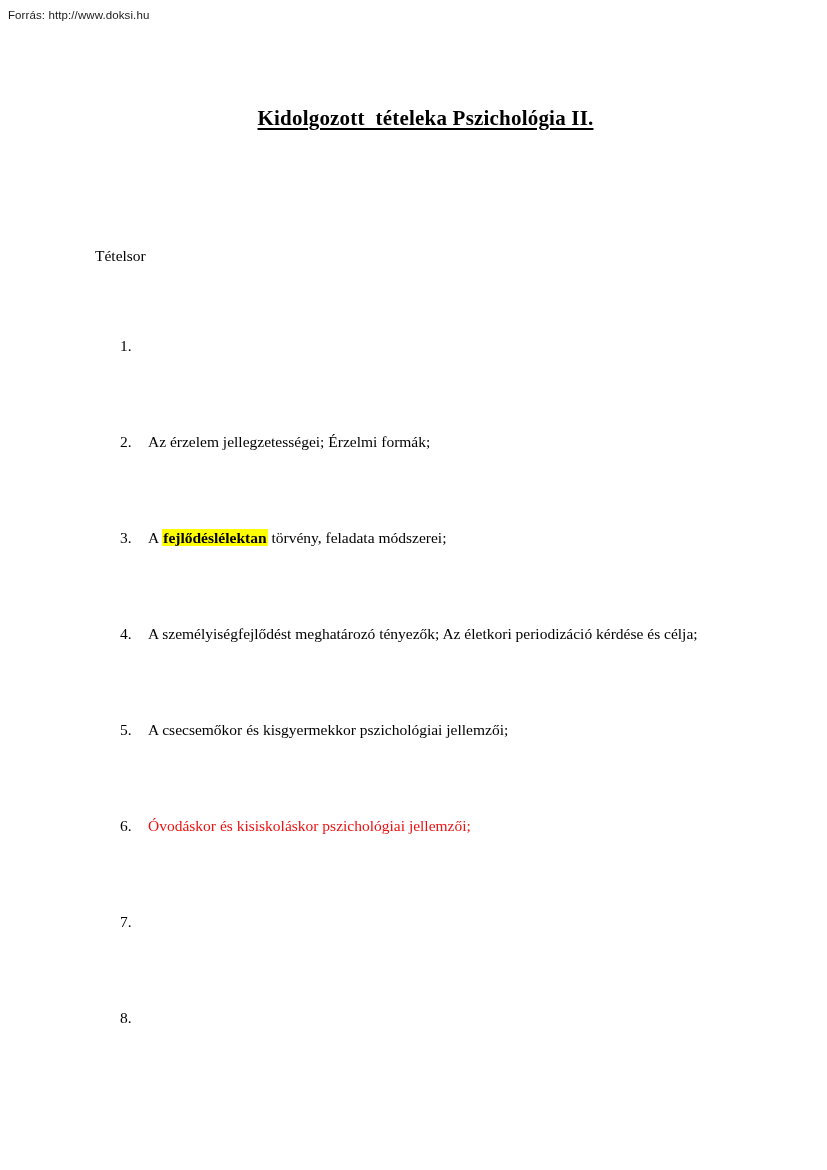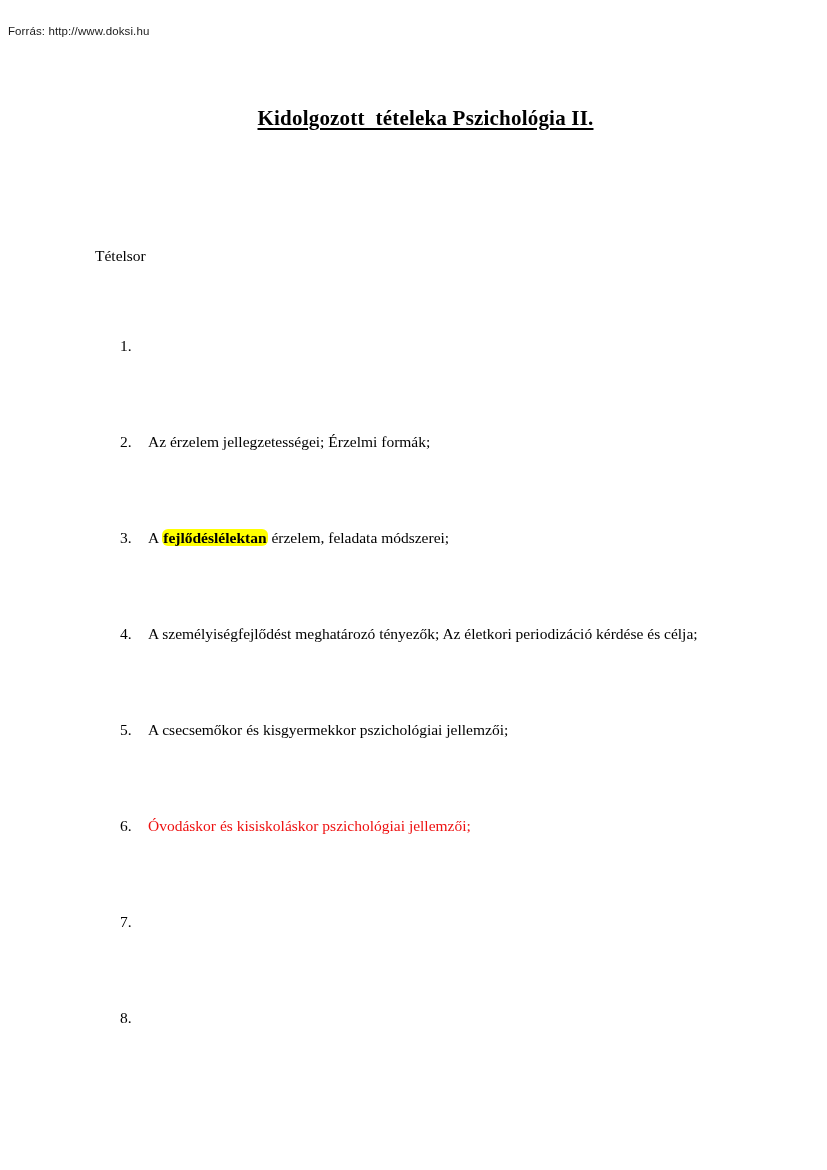--- a/index.html
+++ b/index.html
@@ -19,21 +19,21 @@
     width: 827px;
     height: 1170px;
     background: #ffffff;
     overflow: hidden;
     box-sizing: border-box;
   }
 
   
   .source-header {
     position: absolute;
-    top: 24px;
+    top: 8px;
     left: 8px;
     font-family: "Liberation Sans", "DejaVu Sans", sans-serif;
     font-size: 11.5px;
     line-height: 14px;
     color: #1a1a1a;
     letter-spacing: 0.1px;
     white-space: nowrap;
   }
 
   
@@ -110,21 +110,20 @@
   }
 
   .tetel-text.red {
     color: #ee1111;
   }
 
   .hl {
     background: #ffff00;
     font-weight: bold;
     padding: 0 1px;
-    border-radius: 6px;
   }
 </style>
 </head>
 <body>
 
 <div class="page">
 
   <div class="source-header">Forrás: http://www.doksi.hu</div>
 
   <div class="title-block">
@@ -139,21 +138,21 @@
       <span class="tetel-marker">1.</span>
     </div>
 
     <div class="tetel-item">
       <span class="tetel-marker">2.</span>
       <span class="tetel-text">Az érzelem jellegzetességei; Érzelmi formák;</span>
     </div>
 
     <div class="tetel-item">
       <span class="tetel-marker">3.</span>
-      <span class="tetel-text"><span>A </span><span class="hl">fejlődéslélektan</span><span> érzelem, feladata módszerei;</span></span>
+      <span class="tetel-text"><span>A </span><span class="hl">fejlődéslélektan</span><span> törvény, feladata módszerei;</span></span>
     </div>
 
     <div class="tetel-item">
       <span class="tetel-marker">4.</span>
       <span class="tetel-text">A személyiségfejlődést meghatározó tényezők; Az életkori periodizáció kérdése és célja;</span>
     </div>
 
     <div class="tetel-item">
       <span class="tetel-marker">5.</span>
       <span class="tetel-text">A csecsemőkor és kisgyermekkor pszichológiai jellemzői;</span>

